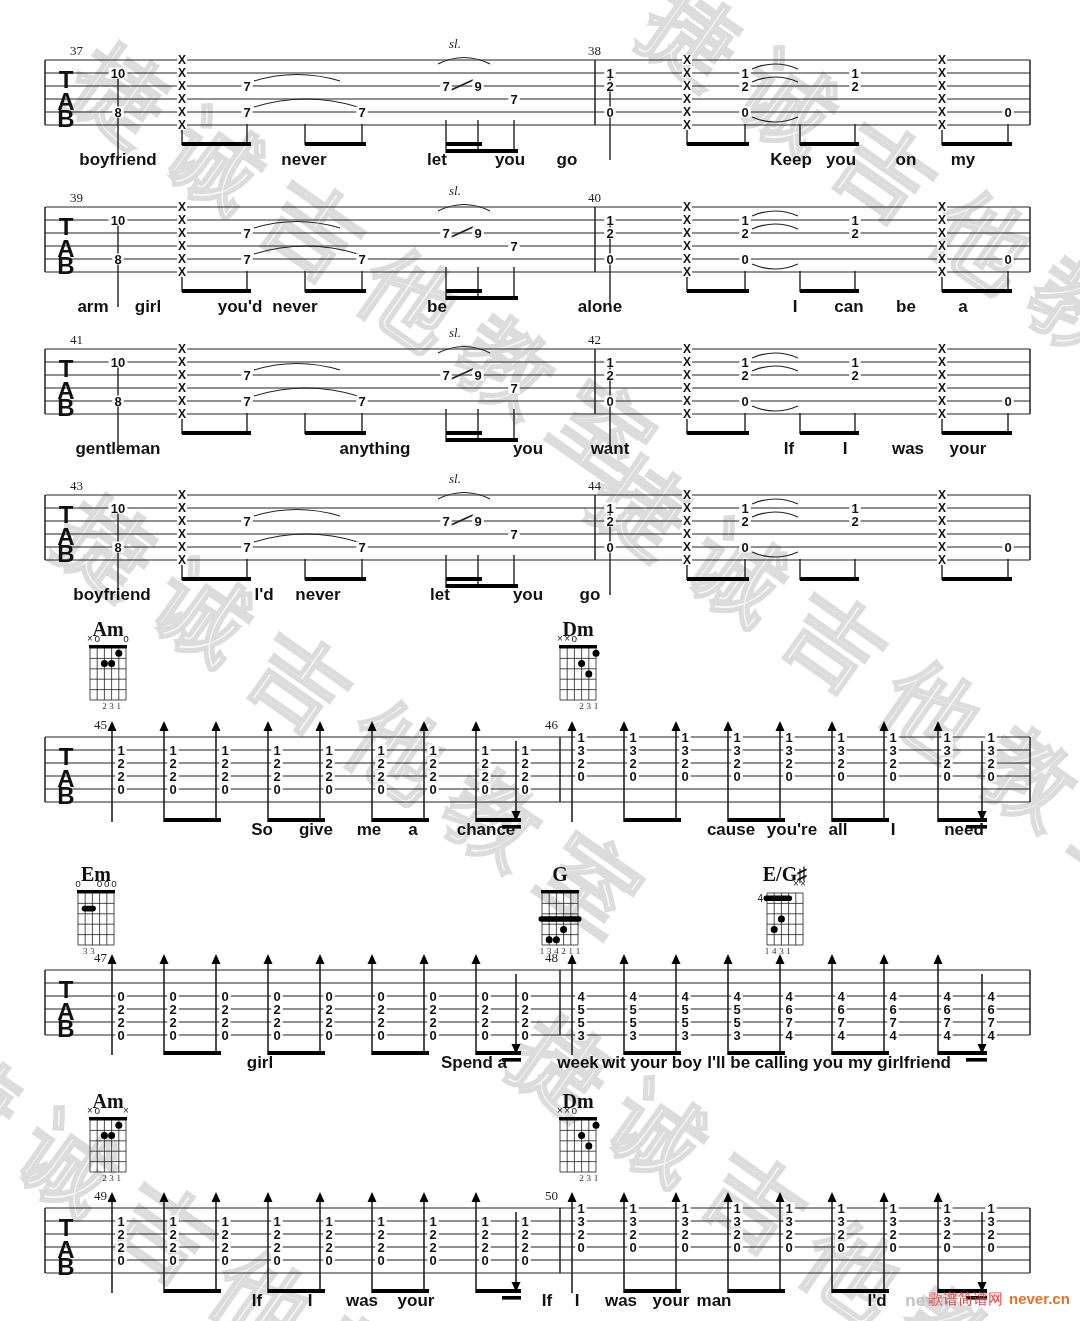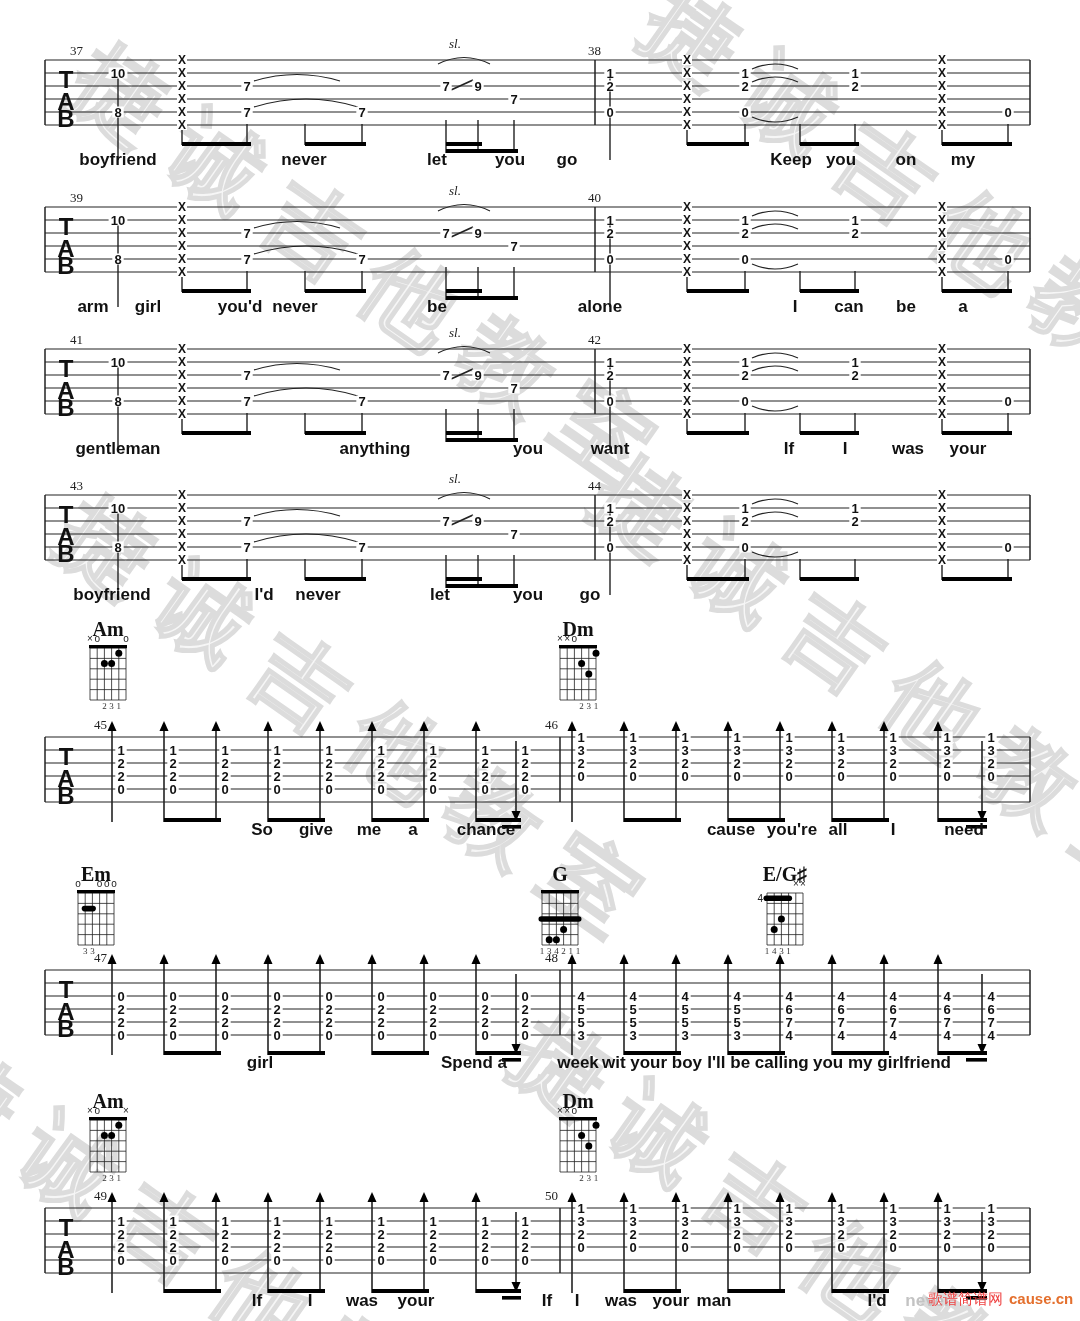--- a/index.html
+++ b/index.html
@@ -1356,15 +1356,15 @@
         <circle cx="596" cy="1125.2" r="3.5" fill="#000"></circle>
         <circle cx="581.6" cy="1135.6" r="3.5" fill="#000"></circle>
         <circle cx="588.8" cy="1146" r="3.5" fill="#000"></circle>
         <text x="581.6" y="1181" class="cfing" text-anchor="middle">2</text>
         <text x="588.8" y="1181" class="cfing" text-anchor="middle">3</text>
         <text x="596" y="1181" class="cfing" text-anchor="middle">1</text>
       </g>
     </svg>
 
   <div class="footer">
-    <span class="site">歌谱简谱网</span><span class="url">cause.cn</span>
+    <span class="site">歌谱简谱网</span><span class="url">never.cn</span>
   </div>
 </div>
 
 </body></html>

